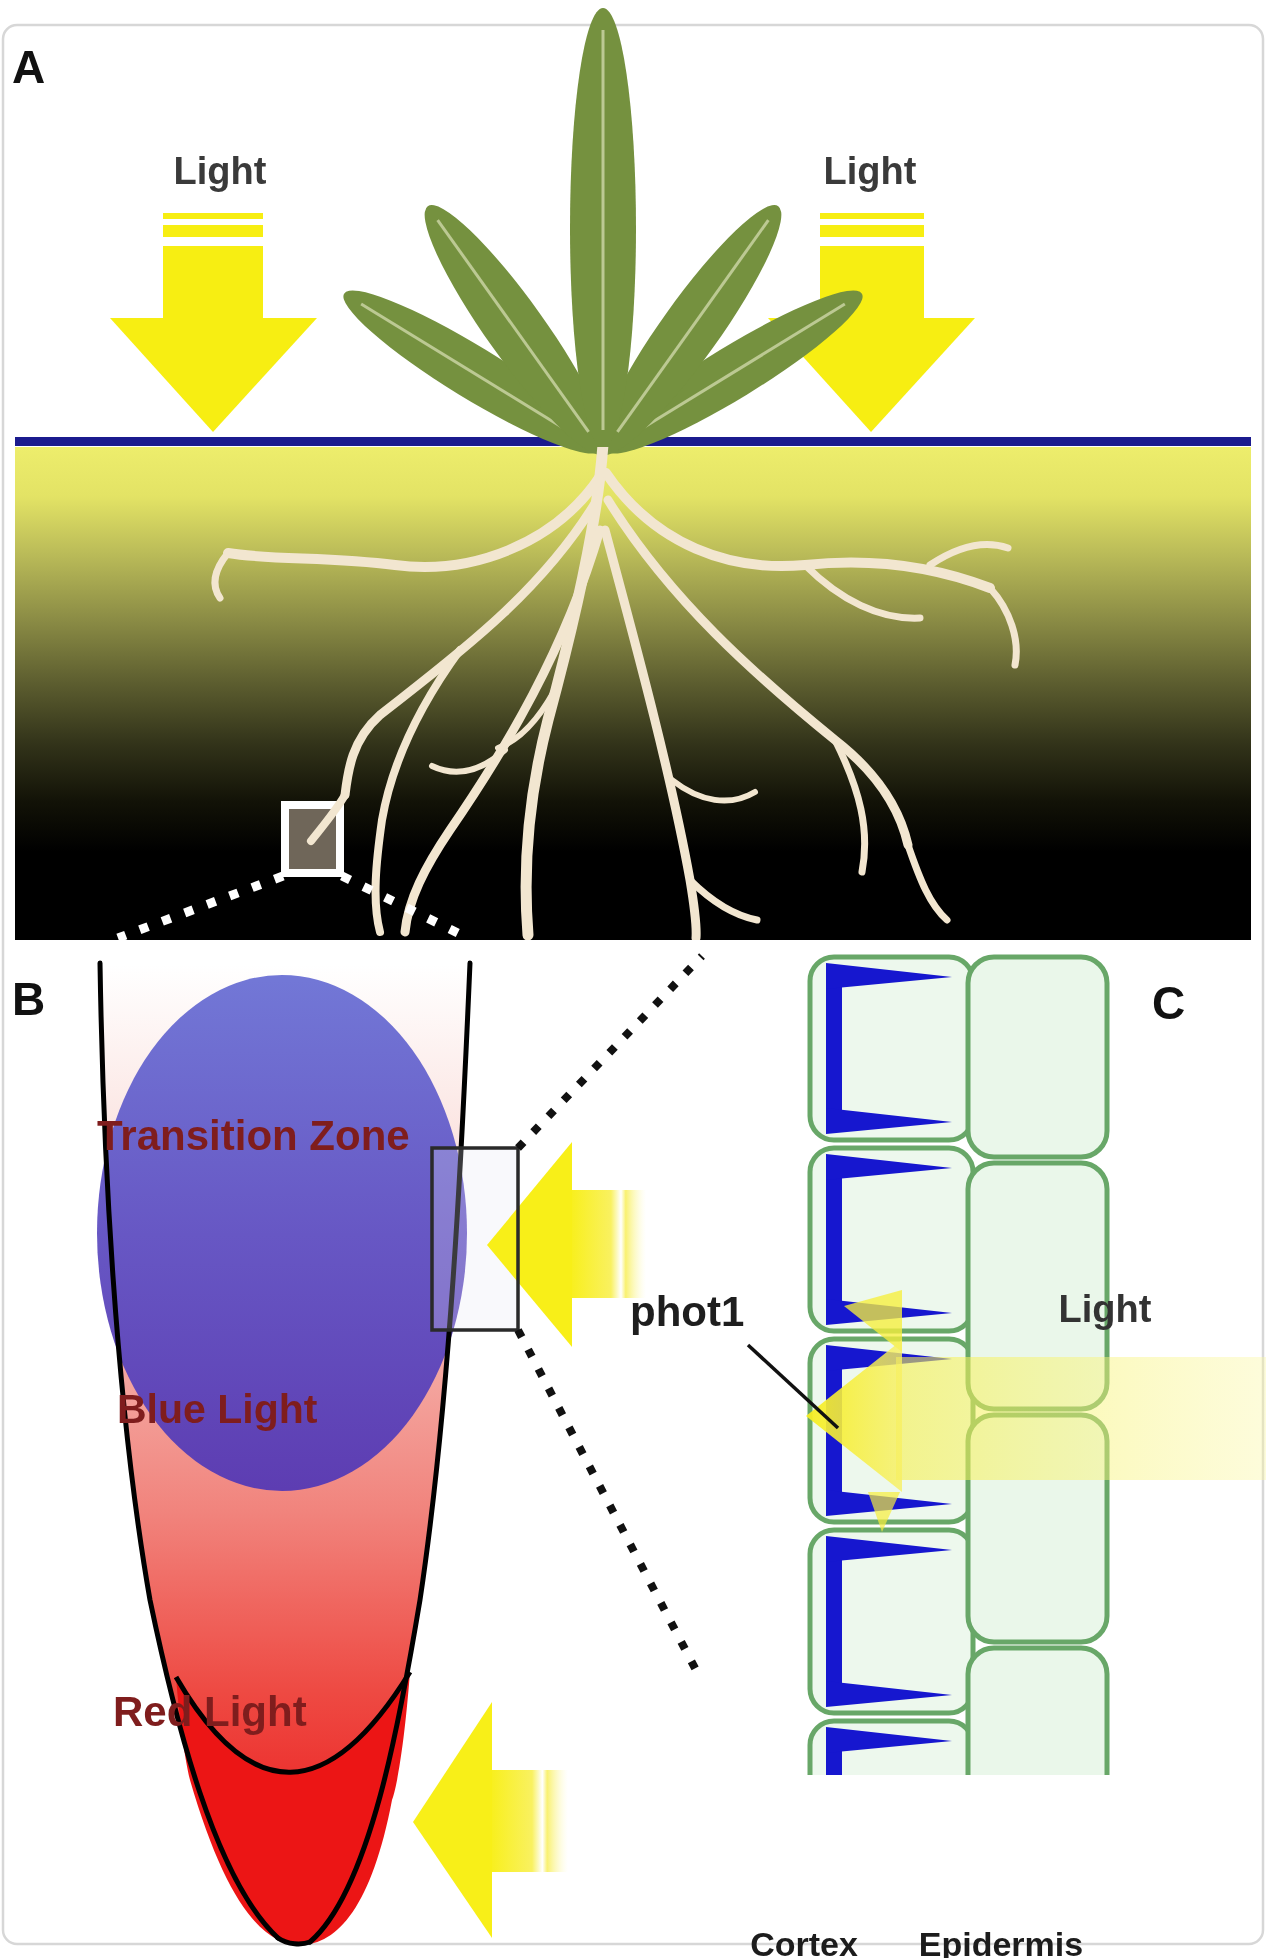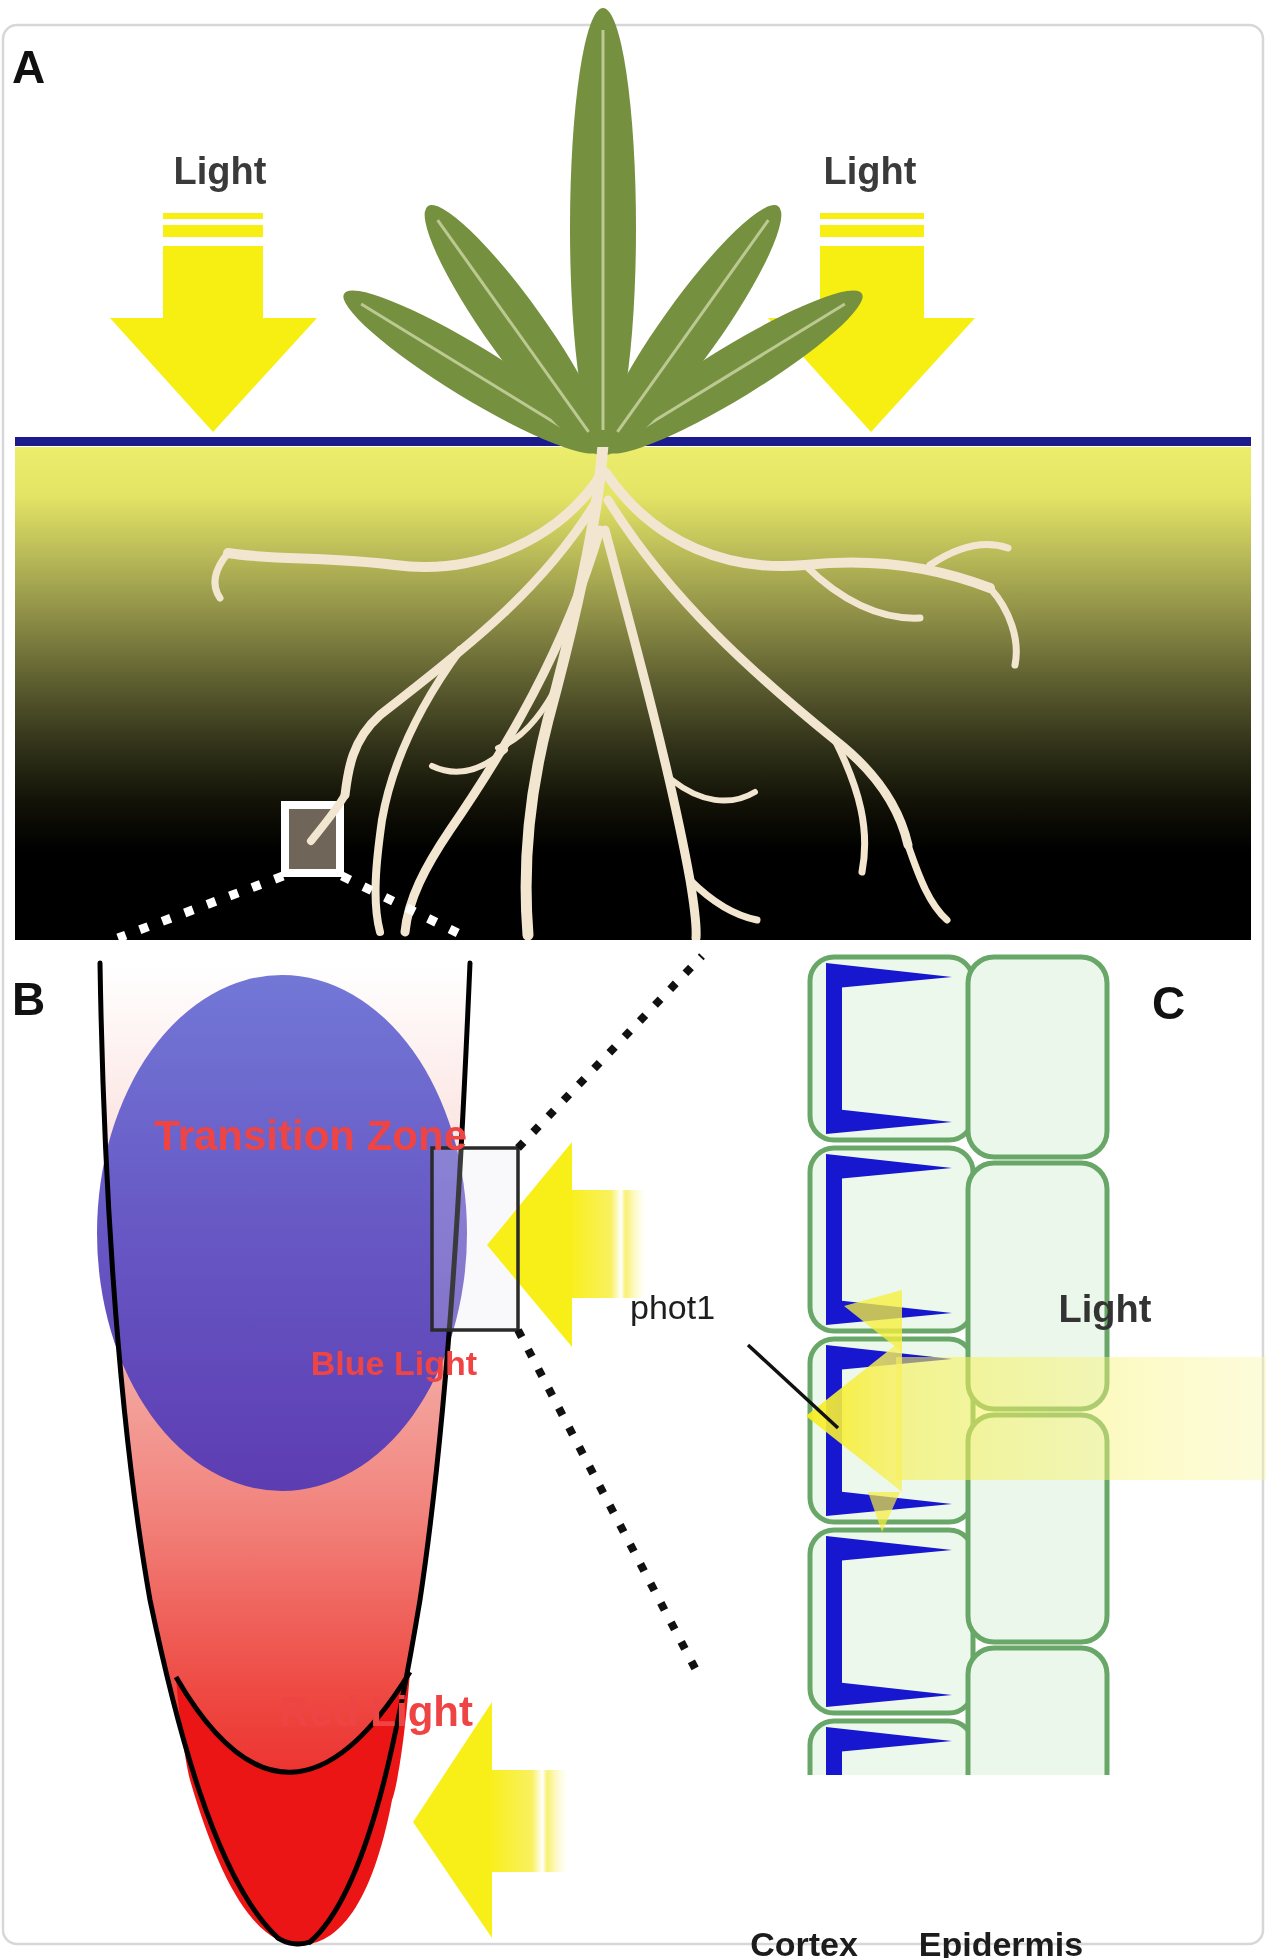--- a/index.html
+++ b/index.html
@@ -2,25 +2,25 @@
 <html><head>
 <meta charset="utf-8">
 <style>
   html,body{margin:0;padding:0;background:#ffffff;}
   .figure{position:relative;width:1266px;height:1958px;background:#ffffff;overflow:hidden;
           font-family:"Liberation Sans", sans-serif;}
   .figure svg{position:absolute;left:0;top:0;}
   .lbl{position:absolute;white-space:pre;}
   .panel-letter{font-size:46px;font-weight:700;color:#111;}
   .light-a{width:140px;text-align:center;font-size:38px;font-weight:600;color:#3a3a3a;}
-  .zone-txt{color:#ef4444;font-weight:700;text-align:right;}
+  .zone-txt{color:#7f1d1d;font-weight:700;text-align:left;}
   .tz{left:97px;top:1112px;width:370px;font-size:42px;}
-  .bl{left:117px;top:1228px;width:360px;font-size:34px;line-height:54px;}
+  .bl{left:117px;top:1274px;width:360px;font-size:41px;line-height:54px;}
   .rl{left:113px;top:1582px;width:360px;font-size:42px;line-height:52px;}
-  .phot1{left:630px;top:1288px;font-size:34px;font-weight:400;color:#1e1e1e;}
+  .phot1{left:630px;top:1288px;font-size:42px;font-weight:700;color:#1e1e1e;}
   .light-c{left:1040px;top:1288px;width:130px;text-align:center;font-size:38px;font-weight:600;color:#333;}
   .cell-cap{font-size:34px;font-weight:600;color:#1c1c1c;text-align:center;line-height:53px;}
   .cortex-cap{left:694px;top:1812px;width:220px;}
   .epi-cap{left:886px;top:1812px;width:230px;}
 </style>
 </head>
 <body>
 
 <div class="figure">
 

